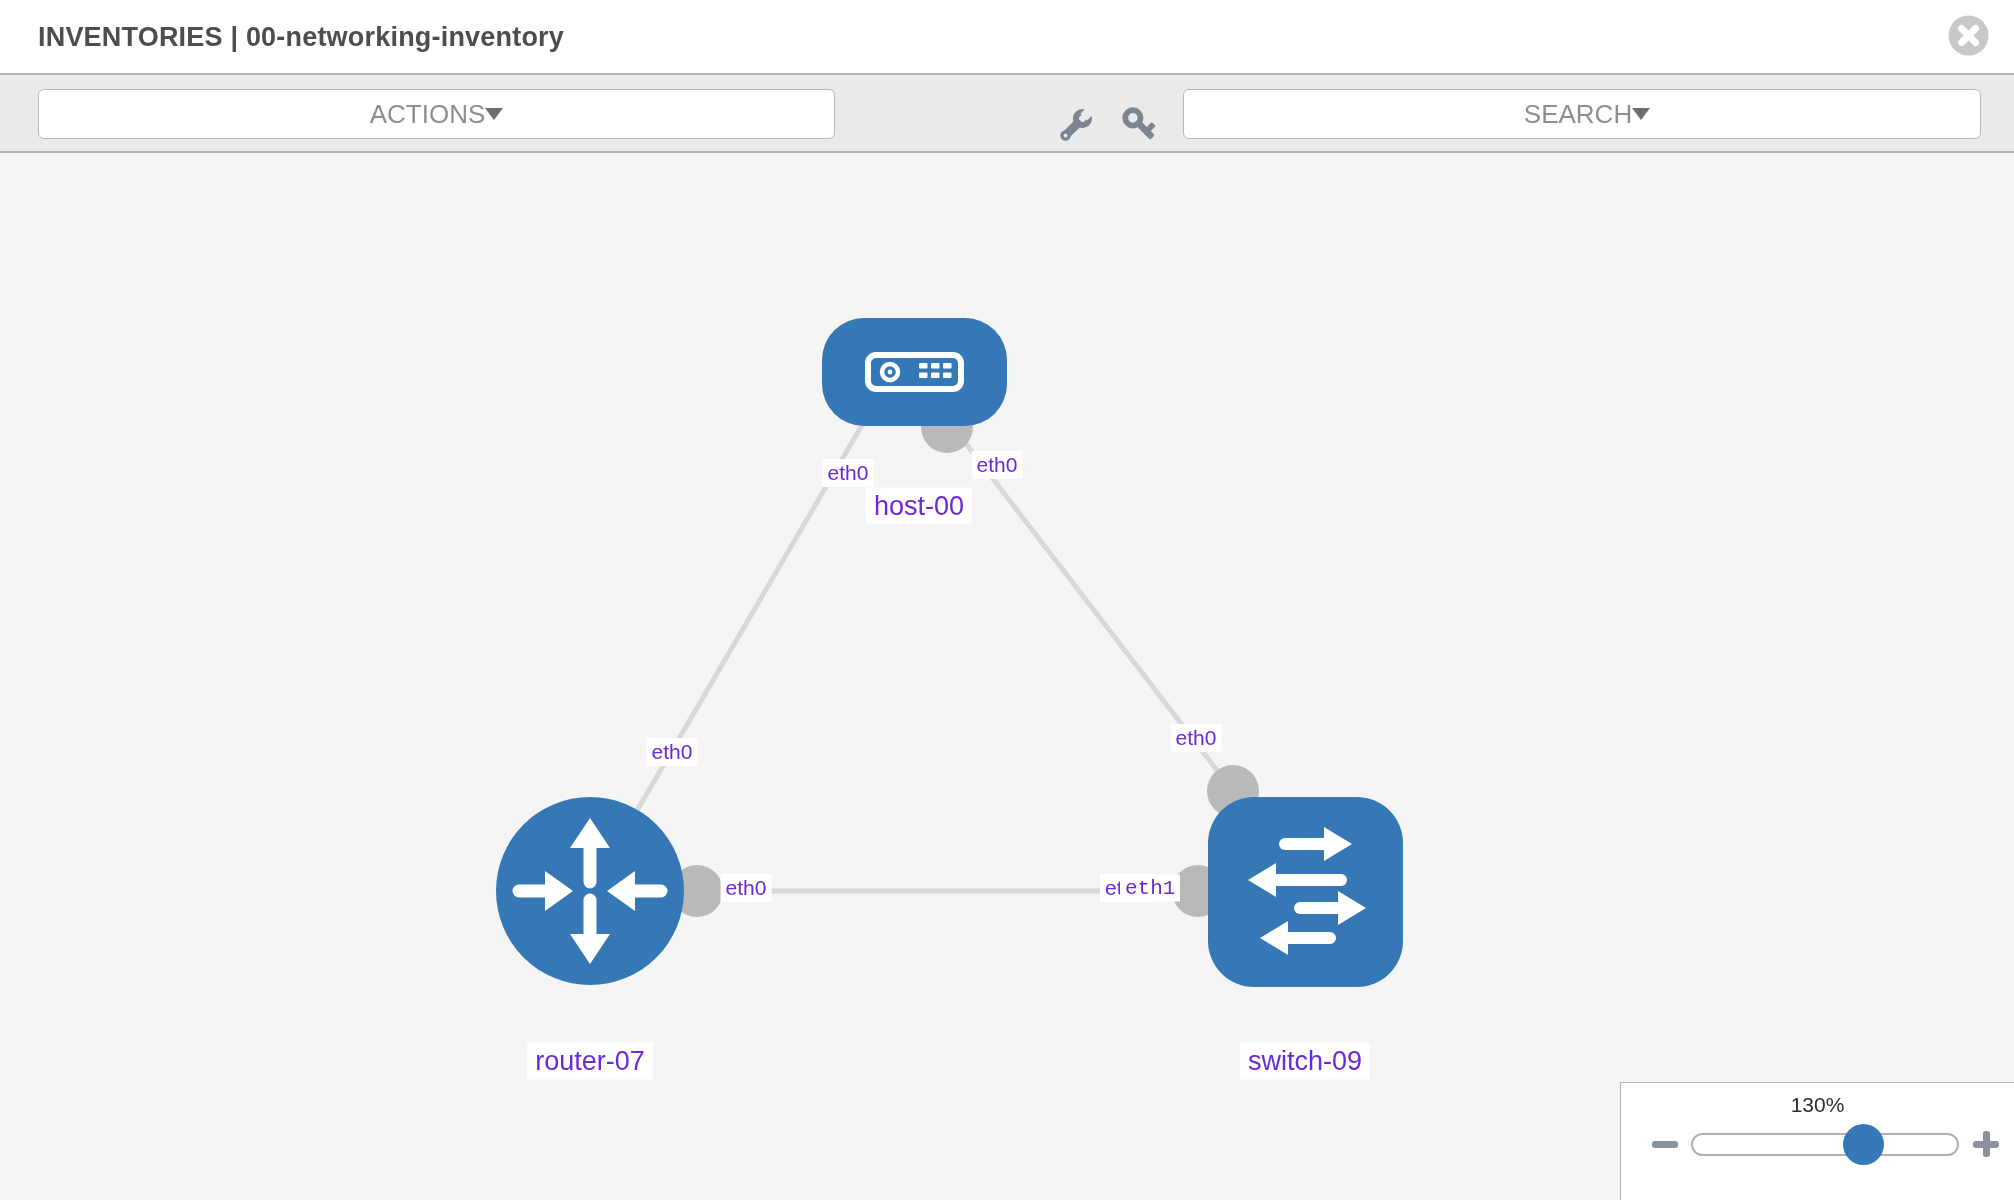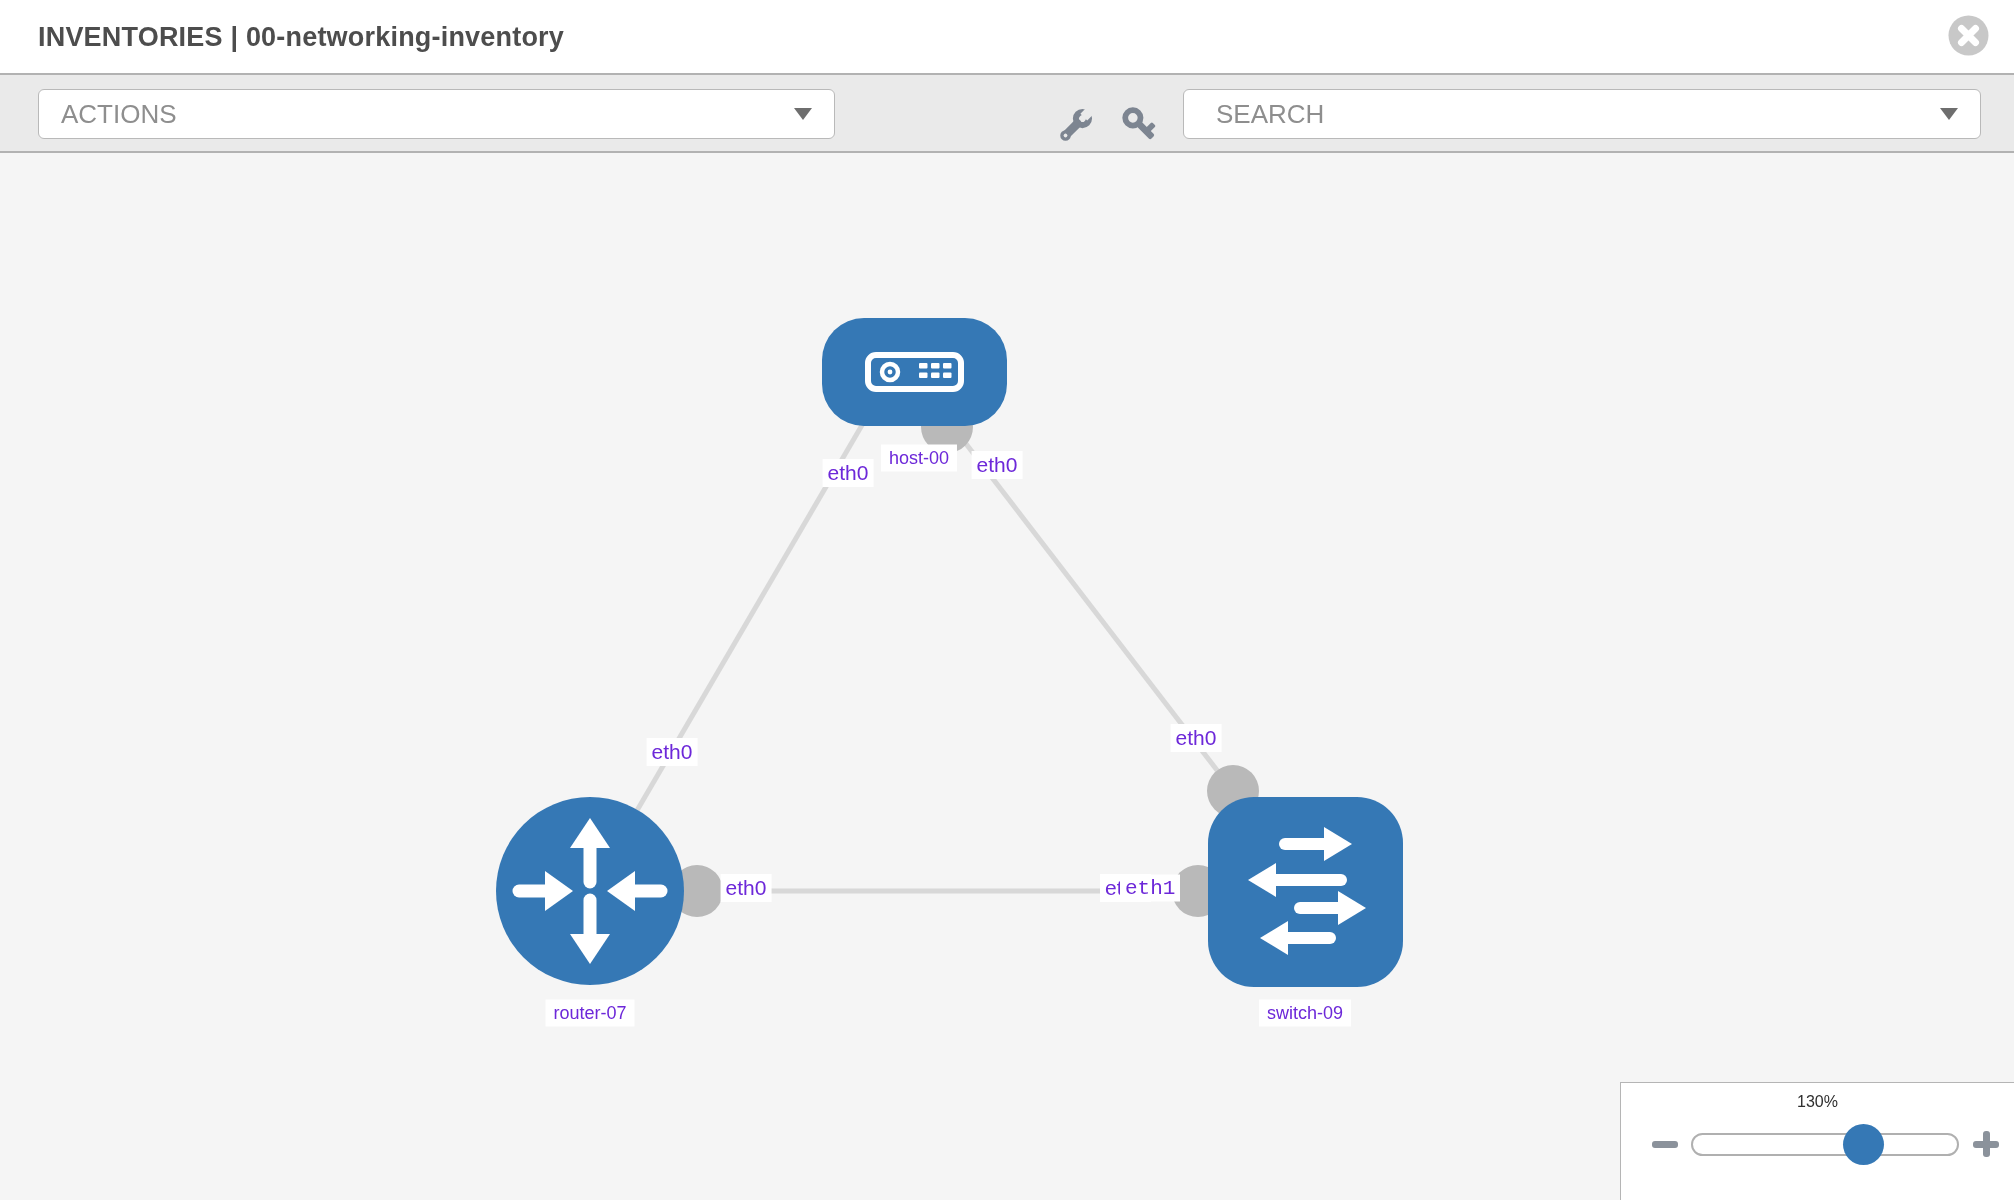--- a/index.html
+++ b/index.html
@@ -26,21 +26,21 @@
 
   
   .toolbar {
     position:absolute; top:73px; left:0; width:2014px; height:80px;
     background:#eaeaea;
     border-top:2px solid #b2b2b2; border-bottom:2px solid #b2b2b2;
   }
   .dropdown {
     position:absolute; top:14px; height:50px;
     background:#ffffff; border:1px solid #b9b9b9; border-radius:6px;
-    display:flex; align-items:center; justify-content:space-between;
+    display:flex; align-items:center; justify-content:center;
     padding:0 22px; cursor:pointer;
   }
   .dropdown .dd-label { font-size:26px; color:#8e8e8e; }
   .caret {
     width:0; height:0;
     border-left:9px solid transparent; border-right:9px solid transparent;
     border-top:12px solid #6e6e6e;
   }
   .dd-actions { left:38px;  width:797px; }
   .dd-search  { left:1183px; width:798px;padding-left:32px; }
@@ -53,32 +53,32 @@
     position:absolute; top:153px; left:0; width:2014px; height:1047px;
     background:#f5f5f5;
   }
   .topology-svg { position:absolute; top:0; left:0; }
 
   
   .diagram-label {
     position:absolute; transform:translate(-50%,-50%);
     background:#ffffff; color:#6d28d9; white-space:nowrap;
   }
-  .node-label { font-size:18px; padding:3px 8px; }
+  .node-label { font-size:27px; padding:3px 8px;margin-top:48px; }
   .if-label   { font-size:21px; padding:2px 5px; }
   .if-label.anchor-left { transform:translate(0,-50%); }
 
   
   .zoom-panel {
     position:absolute; right:0; bottom:0; width:394px; height:118px;
     background:#ffffff; border:1px solid #b5b5b5; border-right:none; border-bottom:none;
   }
   .zoom-level {
     position:absolute; top:10px; left:0; width:100%;
-    text-align:center; font-size:16px; color:#2f2f2f;
+    text-align:center; font-size:21px; color:#2f2f2f;
   }
   .zoom-btn { position:absolute; width:30px; height:30px; cursor:pointer; }
   .zoom-minus { left:29px; top:46px; }
   .zoom-plus  { left:350px; top:46px; }
   .zoom-minus .bar-h, .zoom-plus .bar-h {
     position:absolute; left:2px; top:12px; width:26px; height:7px;
     border-radius:3px; background:#8b929b;
   }
   .zoom-plus .bar-v {
     position:absolute; left:11.5px; top:2px; width:7px; height:26px;

